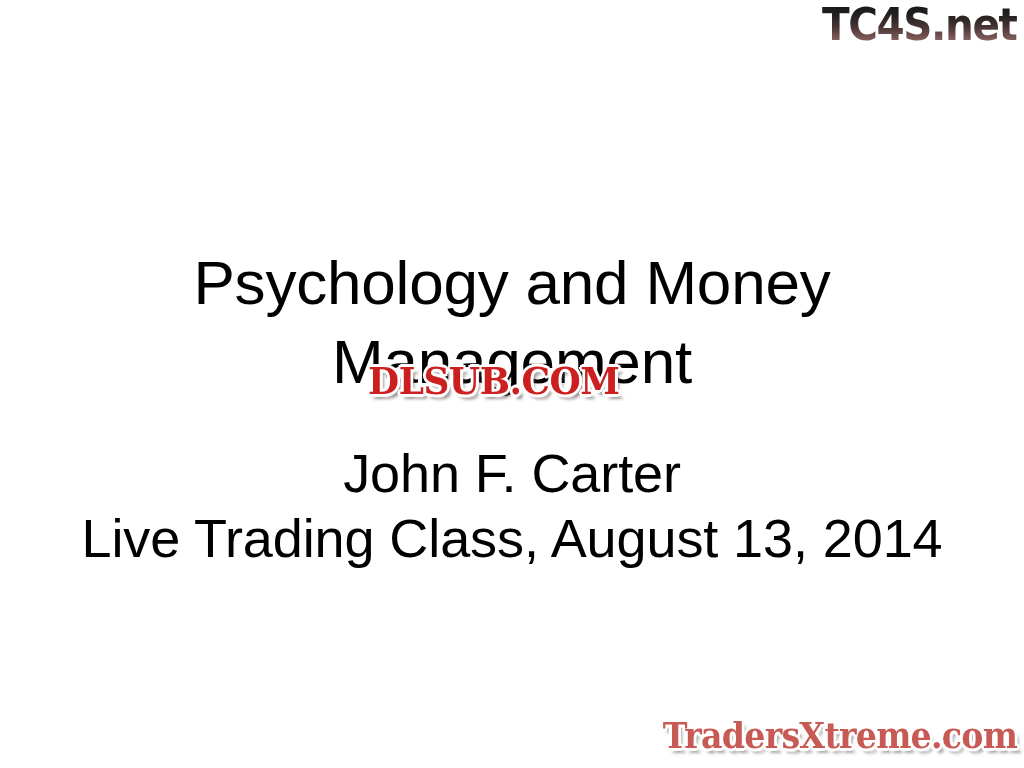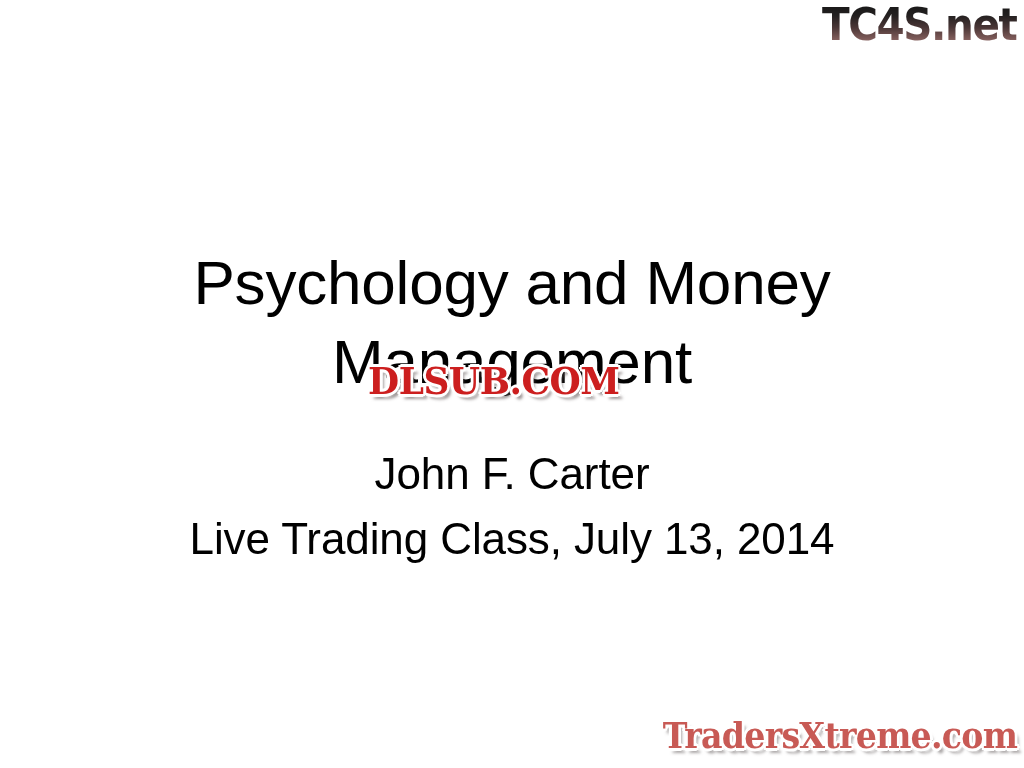--- a/index.html
+++ b/index.html
@@ -41,21 +41,21 @@
   
   .subtitle-block {
     position: absolute;
     left: 0;
     top: 441px;
     width: 1024px;
     text-align: center;
     color: #000000;
     font-family: "Liberation Sans", sans-serif;
     font-weight: 300;
-    font-size: 44px;
+    font-size: 54px;
     line-height: 65px;
     letter-spacing: -0.1px;
   }
   .subtitle-line {
     display: block;
     white-space: nowrap;
   }
 
   
   .wm-tc4s {
@@ -142,20 +142,20 @@
 
 <div id="slide">
 
   <div class="title-block">
     <span class="title-line">Psychology and Money</span>
     <span class="title-line">Management</span>
   </div>
 
   <div class="subtitle-block">
     <span class="subtitle-line">John F. Carter</span>
-    <span class="subtitle-line">Live Trading Class, July 13, 2014</span>
+    <span class="subtitle-line">Live Trading Class, August 13, 2014</span>
   </div>
 
   <div class="wm-tc4s">TC4S.net</div>
   <div class="wm-dlsub">DLSUB.COM</div>
   <div class="wm-tx">TradersXtreme.com</div>
 
 </div>
 
 </body></html>

